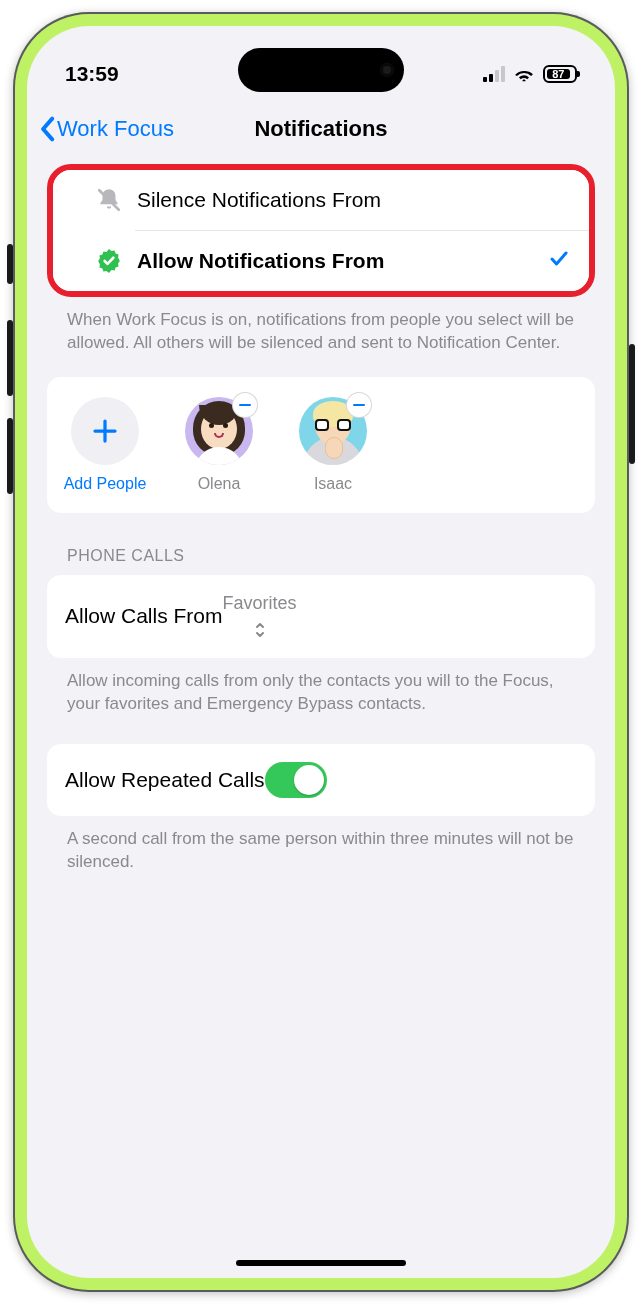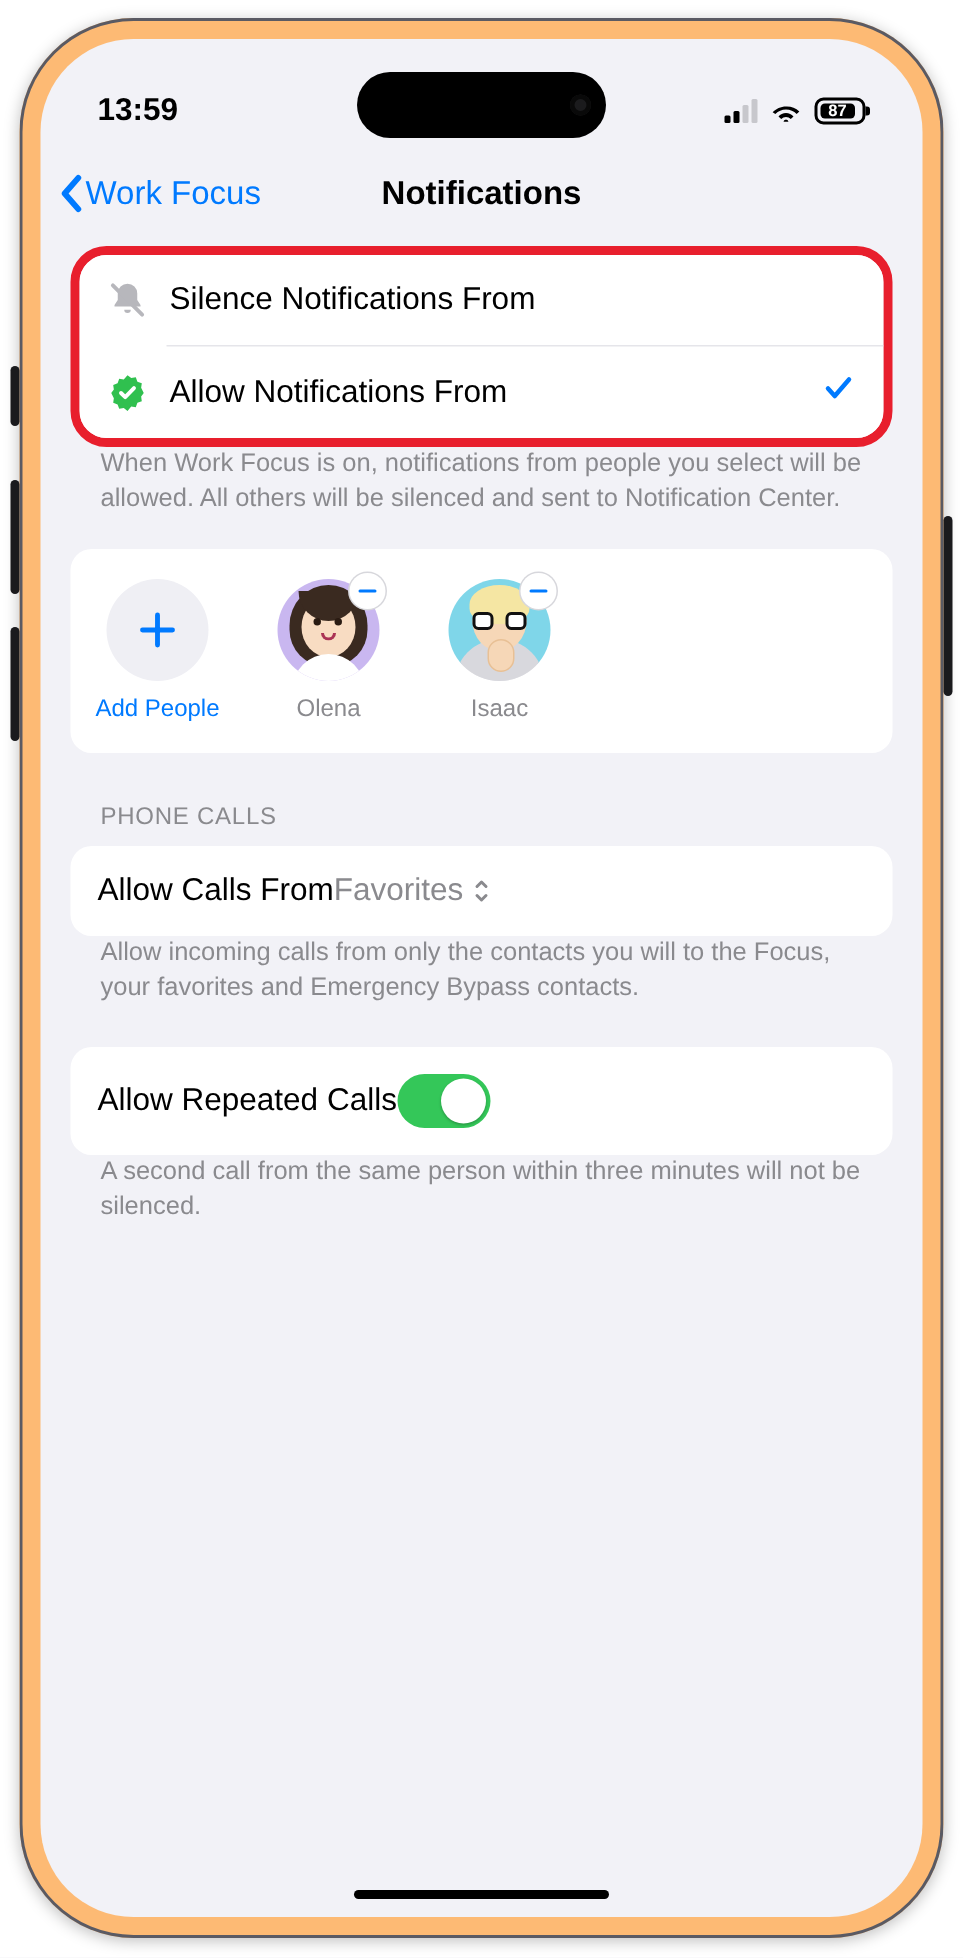--- a/index.html
+++ b/index.html
@@ -1,21 +1,21 @@
 <!DOCTYPE html>
 <html><head>
 <meta charset="utf-8">
 <style>
   * { margin: 0; padding: 0; box-sizing: border-box; font-family: -apple-system, "Helvetica Neue", Helvetica, Arial, sans-serif; }
   body { background: #fff; display: flex; justify-content: center; padding: 12px 0; }
 
   .phone-frame {
     width: 616px;
     height: 1280px;
-    background: #fdba74;
+    background: #bef264;
     border-radius: 76px;
     padding: 14px;
     position: relative;
     box-shadow: inset 0 0 0 2px #5a5a63, 0 2px 10px rgba(0,0,0,.25);
   }
   
   .side-btn { position: absolute; background:#1a1a1d; border-radius:4px; }
   .btn-l1 { left:-6px; top:232px; width:6px; height:40px; }
   .btn-l2 { left:-6px; top:308px; width:6px; height:76px; }
   .btn-l3 { left:-6px; top:406px; width:6px; height:76px; }
@@ -57,45 +57,45 @@
 
   .nav { display:flex; align-items:center; padding: 18px 12px 22px 12px; position:relative;}
   .back { display:flex; align-items:flex-start; gap:2px; color:#007aff; font-size:22px;}
   .back svg{display:block;}
   .nav-title { position:absolute; left:50%; transform:translateX(-50%); font-size:22px; font-weight:700;}
 
   .content { padding: 0 20px; }
 
   .highlight-box { border: 6px solid #e81f2d; border-radius: 24px; overflow:hidden; }
   .card { background:#fff; border-radius:14px; }
-  .highlight-box .card{border-radius:0;}
+  .highlight-box .card{border-radius:0;padding-left:24px;}
 
   .row { display:flex; align-items:center; padding: 16px 18px; gap:14px; min-height:58px;}
   .divider { height:1px; background:#e5e5ea; margin-left:58px;}
   .row-label { font-size:21px; flex:1; }
-  .row-bold .row-label { font-weight:400; }
+  .row-bold .row-label { font-weight:700; }
   .check { color:#007aff; }
   .ic { width:28px; height:28px; display:flex; align-items:center; justify-content:center; flex:none;}
 
-  .footnote { color:#8a8a8e; font-size:17px; line-height:1.35; padding: 0 20px 0 20px;}
+  .footnote { color:#8a8a8e; font-size:17px; line-height:1.35; padding: 12px 20px 0 20px;}
   .section-label{ color:#8a8a8e; font-size:16px; letter-spacing:.5px; padding: 34px 20px 10px;}
 
   .people-card{ background:#fff; border-radius:14px; padding:20px 14px; margin-top:22px; display:flex; gap:26px;}
   .person{ display:flex; flex-direction:column; align-items:center; gap:10px; width:88px; position:relative;}
   .avatar{ width:68px; height:68px; border-radius:50%; background:#eee; position:relative; display:flex; align-items:center; justify-content:center;}
   .avatar.plus{background:#efeff4;}
   .avatar.plus svg{color:#007aff;}
   .minus-badge{position:absolute;top:-4px;right:-4px;width:24px;height:24px;border-radius:50%;background:#fff;display:flex;align-items:center;justify-content:center;box-shadow:0 0 0 1px #d7d7dc;}
   .minus-badge span{width:12px;height:2.5px;background:#007aff;border-radius:2px;}
   .p-name{font-size:16px;color:#8a8a8e;}
   .p-name.blue{color:#007aff;}
 
   .row-select{ display:flex; align-items:center; padding:18px 18px;}
   .row-select .lbl{font-size:21px;}
-  .row-select .val{color:#8a8a8e;font-size:21px;display:flex;align-items:center;gap:6px;}
+  .row-select .val{color:#8a8a8e;font-size:18px;display:flex;align-items:center;gap:6px;flex-direction:column;}
 
   .toggle{ width:62px; height:36px; border-radius:20px; background:#34c759; position:relative;}
   .toggle::after{content:"";position:absolute;right:3px;top:3px;width:30px;height:30px;border-radius:50%;background:#fff;box-shadow:0 1px 2px rgba(0,0,0,.25);}
 
   .home-ind{position:absolute;bottom:12px;left:50%;transform:translateX(-50%);width:170px;height:6px;background:#000;border-radius:4px;}
 
   
   .face-bg1{background:radial-gradient(circle at 50% 100%,#e6e6ea 36%,#7fd6e9 37%);}
   .face-bg2{background:#c9b7f0;}
   .emoji-face{position:absolute;inset:0;border-radius:50%;overflow:hidden;}

